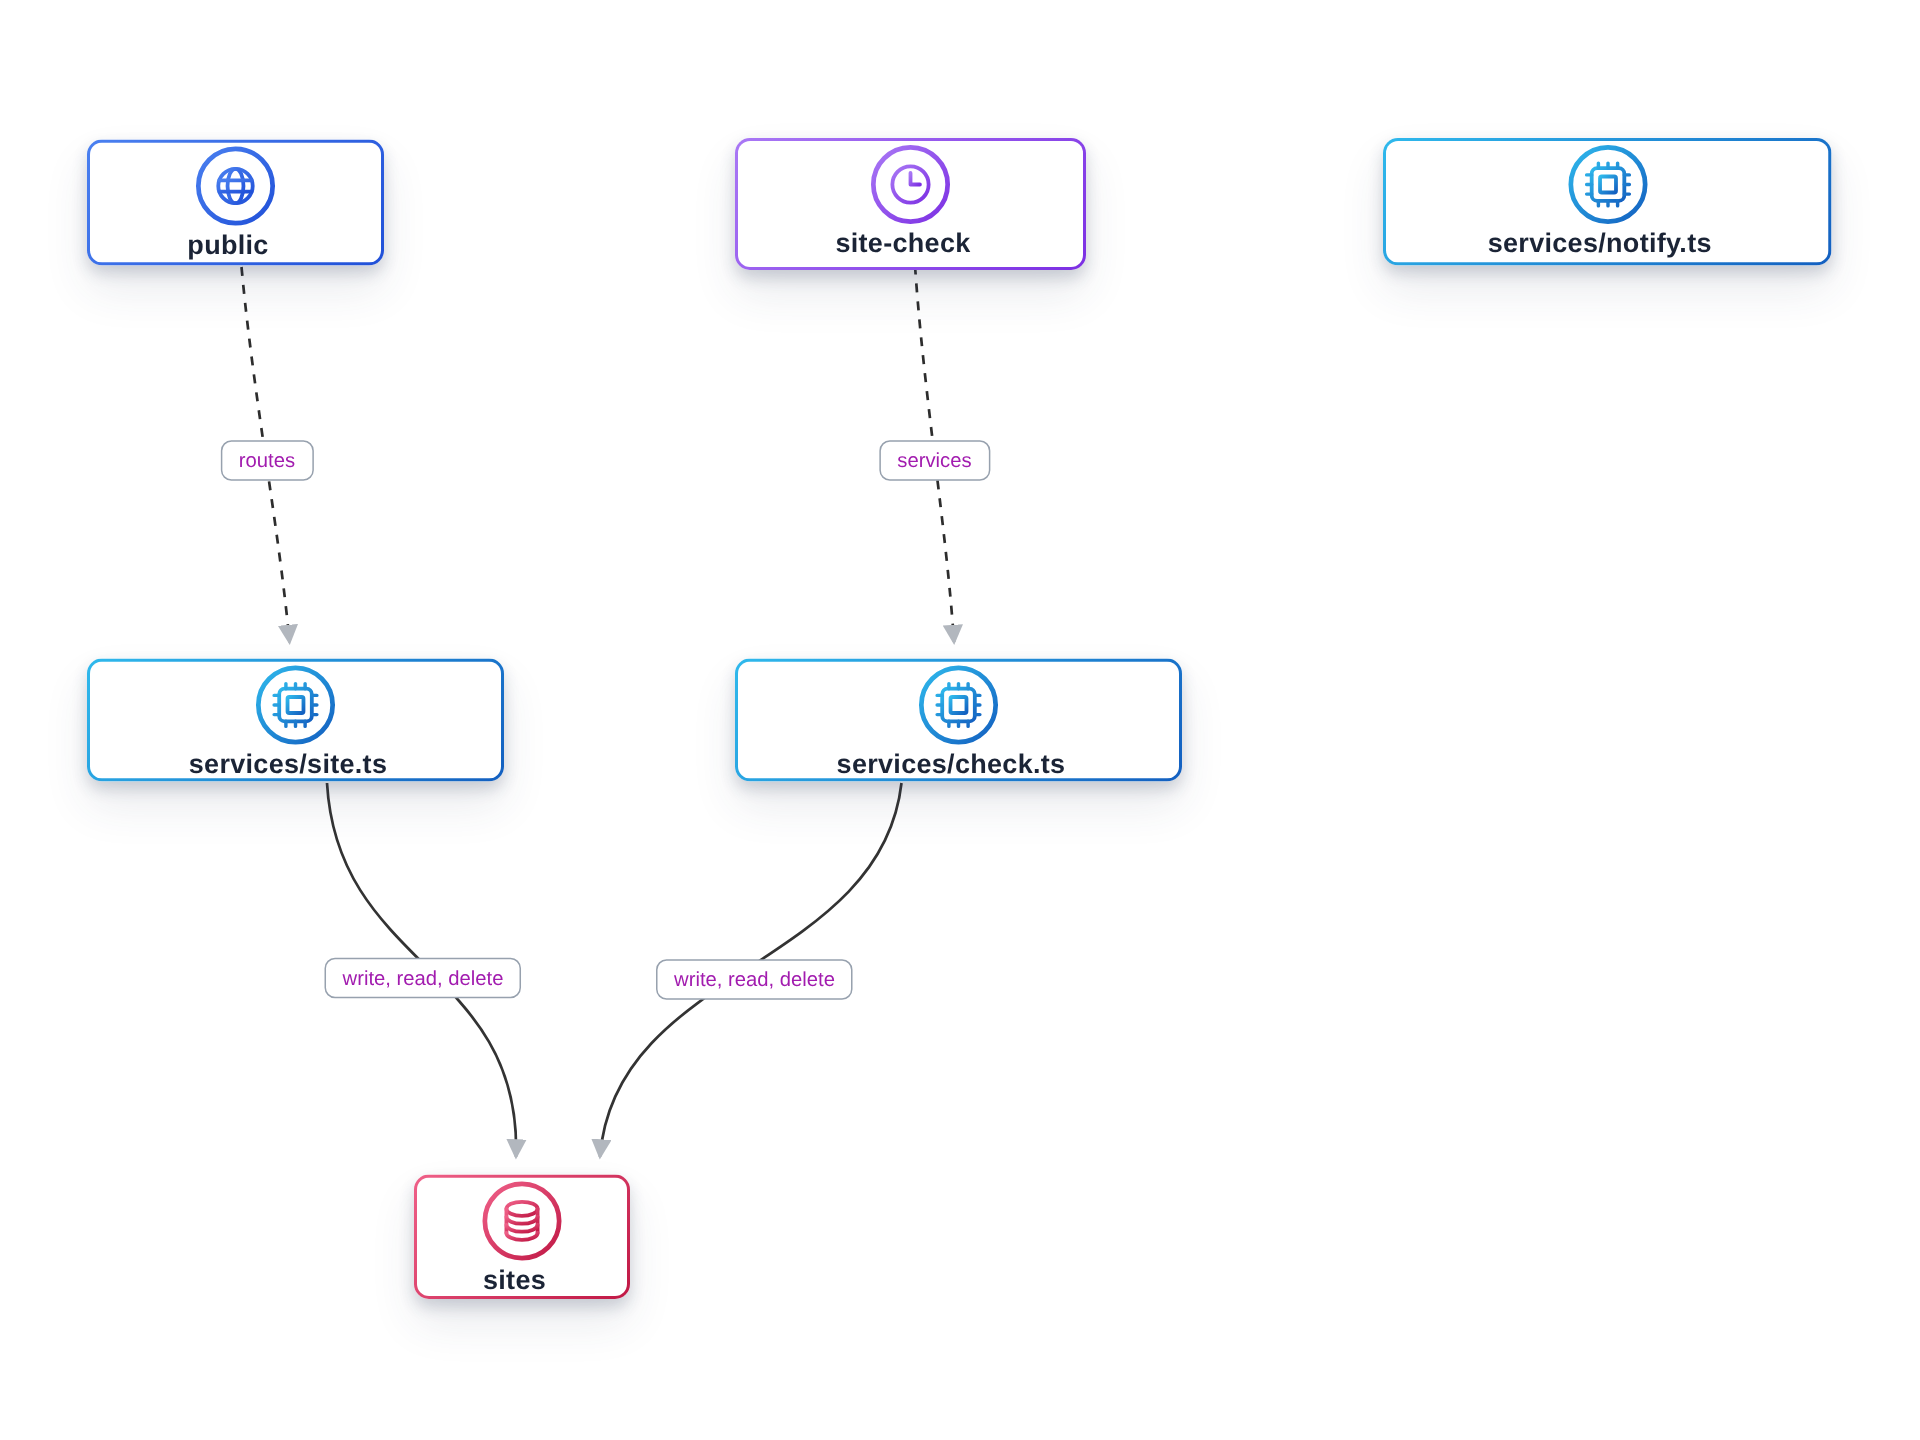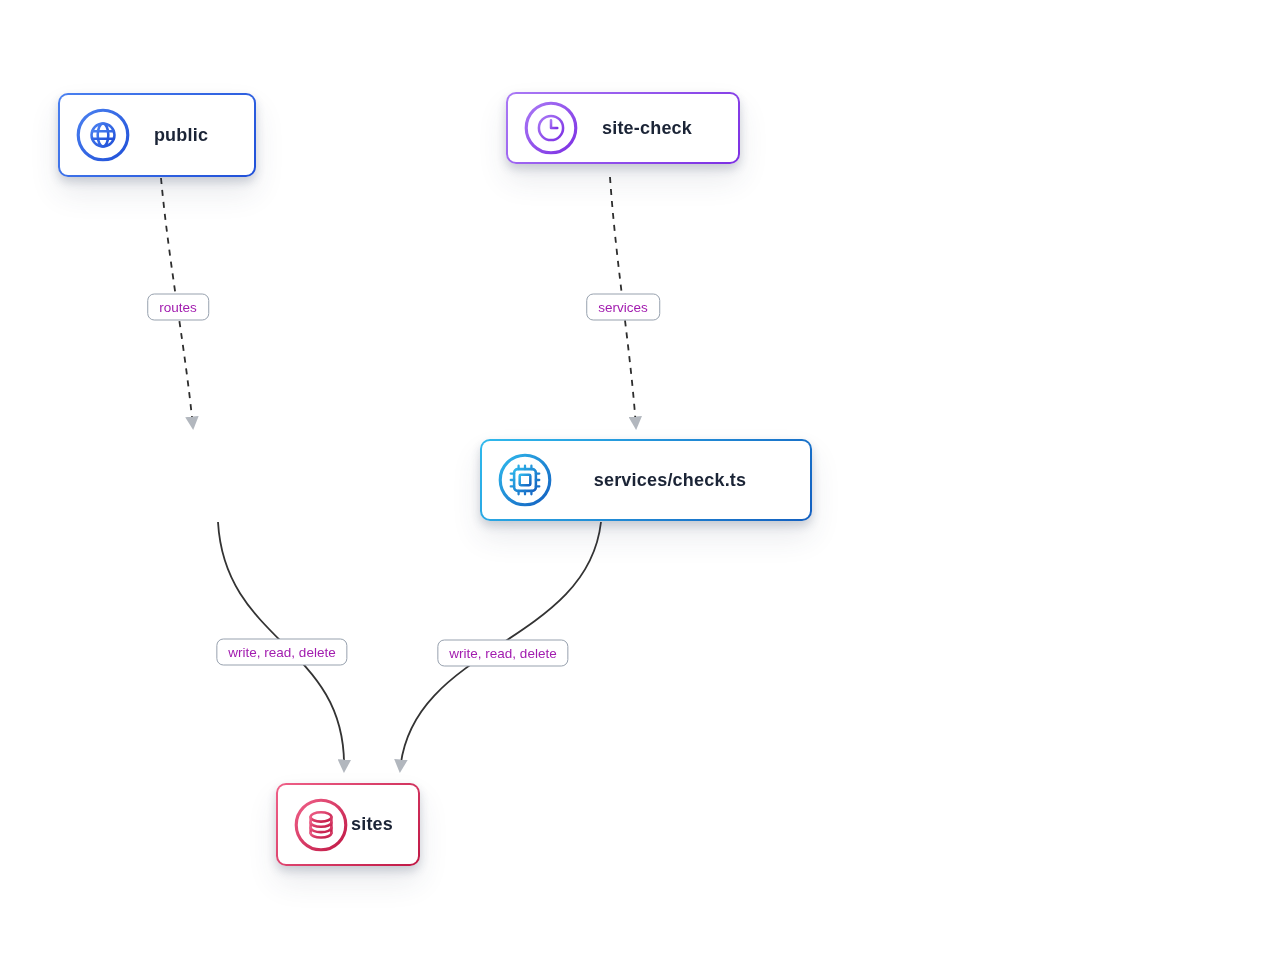--- a/index.html
+++ b/index.html
@@ -11,21 +11,21 @@
   }
   .canvas{position:absolute;inset:0;width:1280px;height:960px;}
   svg.edges{position:absolute;left:0;top:0;z-index:1;}
 
   .node{
     position:absolute;z-index:2;
     display:flex;align-items:center;
     border:2px solid transparent;border-radius:10px;
     background:linear-gradient(#ffffff,#ffffff) padding-box, var(--grad) border-box;
     box-shadow:0 5px 10px rgba(45,62,90,.20), 0 16px 30px rgba(45,62,90,.10);
-    padding:0 14px 0 14px;box-sizing:border-box;
+    padding:0 14px 0 14px;box-sizing:border-box;flex-direction:column;
   }
   .node .icon{flex:0 0 auto;width:58px;height:58px;display:flex;align-items:center;justify-content:center;}
   .node .label{
     flex:1;text-align:center;
     font-size:18px;font-weight:700;color:#1b2436;
     letter-spacing:.2px;padding-right:10px;white-space:nowrap;
   }
 
   .node-blue  {--grad:linear-gradient(135deg,#4a80f0,#2050d8);}
   .node-purple{--grad:linear-gradient(135deg,#a978f5,#7c2fe3);}
@@ -76,42 +76,80 @@
           <circle cx="24" cy="24" r="20.5" stroke-width="2.6"></circle>
           <circle cx="24" cy="24" r="9.5" stroke-width="2.1"></circle>
           <ellipse cx="24" cy="24" rx="4.4" ry="9.5" stroke-width="2.1"></ellipse>
           <path d="M15.1,20.9 h17.8 M15.1,27.1 h17.8" stroke-width="2.1"></path>
         </g>
       </svg>
     </span>
     <span class="label">public</span>
   </div>
 
-  <div class="node node-purple" style="left:506px;top:92px;width:234px;height:72px">
+  <div class="node node-purple" style="left:490px;top:92px;width:234px;height:88px">
     <span class="icon">
       <svg width="58" height="58" viewBox="0 0 48 48" fill="none">
         <defs>
             <linearGradient id="g-sc" x1="0" y1="0" x2="1" y2="1">
           <stop offset="0" stop-color="#a978f5"></stop>
               <stop offset="1" stop-color="#7c2fe3"></stop>
         </linearGradient>
           </defs>
         <g stroke="url(#g-sc)" stroke-linecap="round">
           <circle cx="24" cy="24" r="20.5" stroke-width="2.6"></circle>
           <circle cx="24" cy="24" r="10" stroke-width="2.1"></circle>
           <path d="M24,24 V17.6 M24,24 H29.2" stroke-width="2.1"></path>
         </g>
       </svg>
     </span>
     <span class="label">site-check</span>
   </div>
 
+  <div class="node node-teal" style="left:922px;top:92px;width:299px;height:85px">
+    <span class="icon">
+      <svg width="58" height="58" viewBox="0 0 48 48" fill="none">
+        <defs>
+            <linearGradient id="g-ntf" x1="0" y1="0" x2="1" y2="1">
+          <stop offset="0" stop-color="#2fb9ec"></stop>
+              <stop offset="1" stop-color="#135fc0"></stop>
+        </linearGradient>
+          </defs>
+        <g stroke="url(#g-ntf)" stroke-linecap="round">
+          <circle cx="24" cy="24" r="20.5" stroke-width="2.6"></circle>
+          <rect x="15" y="15" width="18" height="18" rx="3" stroke-width="2.1"></rect>
+          <rect x="19.6" y="19.6" width="8.8" height="8.8" rx="1" stroke-width="2.1"></rect>
+          <path d="M18.7,12.2 v2.8 M24,12.2 v2.8 M29.3,12.2 v2.8 M18.7,33 v2.8 M24,33 v2.8 M29.3,33 v2.8 M12.2,18.7 h2.8 M12.2,24 h2.8 M12.2,29.3 h2.8 M33,18.7 h2.8 M33,24 h2.8 M33,29.3 h2.8" stroke-width="1.9"></path>
+        </g>
+      </svg>
+    </span>
+    <span class="label">services/notify.ts</span>
+  </div>
 
+  <div class="node node-teal" style="left:58px;top:439px;width:278px;height:82px">
+    <span class="icon">
+      <svg width="58" height="58" viewBox="0 0 48 48" fill="none">
+        <defs>
+            <linearGradient id="g-st" x1="0" y1="0" x2="1" y2="1">
+          <stop offset="0" stop-color="#2fb9ec"></stop>
+              <stop offset="1" stop-color="#135fc0"></stop>
+        </linearGradient>
+          </defs>
+        <g stroke="url(#g-st)" stroke-linecap="round">
+          <circle cx="24" cy="24" r="20.5" stroke-width="2.6"></circle>
+          <rect x="15" y="15" width="18" height="18" rx="3" stroke-width="2.1"></rect>
+          <rect x="19.6" y="19.6" width="8.8" height="8.8" rx="1" stroke-width="2.1"></rect>
+          <path d="M18.7,12.2 v2.8 M24,12.2 v2.8 M29.3,12.2 v2.8 M18.7,33 v2.8 M24,33 v2.8 M29.3,33 v2.8 M12.2,18.7 h2.8 M12.2,24 h2.8 M12.2,29.3 h2.8 M33,18.7 h2.8 M33,24 h2.8 M33,29.3 h2.8" stroke-width="1.9"></path>
+        </g>
+      </svg>
+    </span>
+    <span class="label">services/site.ts</span>
+  </div>
 
-  <div class="node node-teal" style="left:480px;top:439px;width:332px;height:82px">
+  <div class="node node-teal" style="left:490px;top:439px;width:298px;height:82px">
     <span class="icon">
       <svg width="58" height="58" viewBox="0 0 48 48" fill="none">
         <defs>
             <linearGradient id="g-ck" x1="0" y1="0" x2="1" y2="1">
           <stop offset="0" stop-color="#2fb9ec"></stop>
               <stop offset="1" stop-color="#135fc0"></stop>
         </linearGradient>
           </defs>
         <g stroke="url(#g-ck)" stroke-linecap="round">
           <circle cx="24" cy="24" r="20.5" stroke-width="2.6"></circle>

